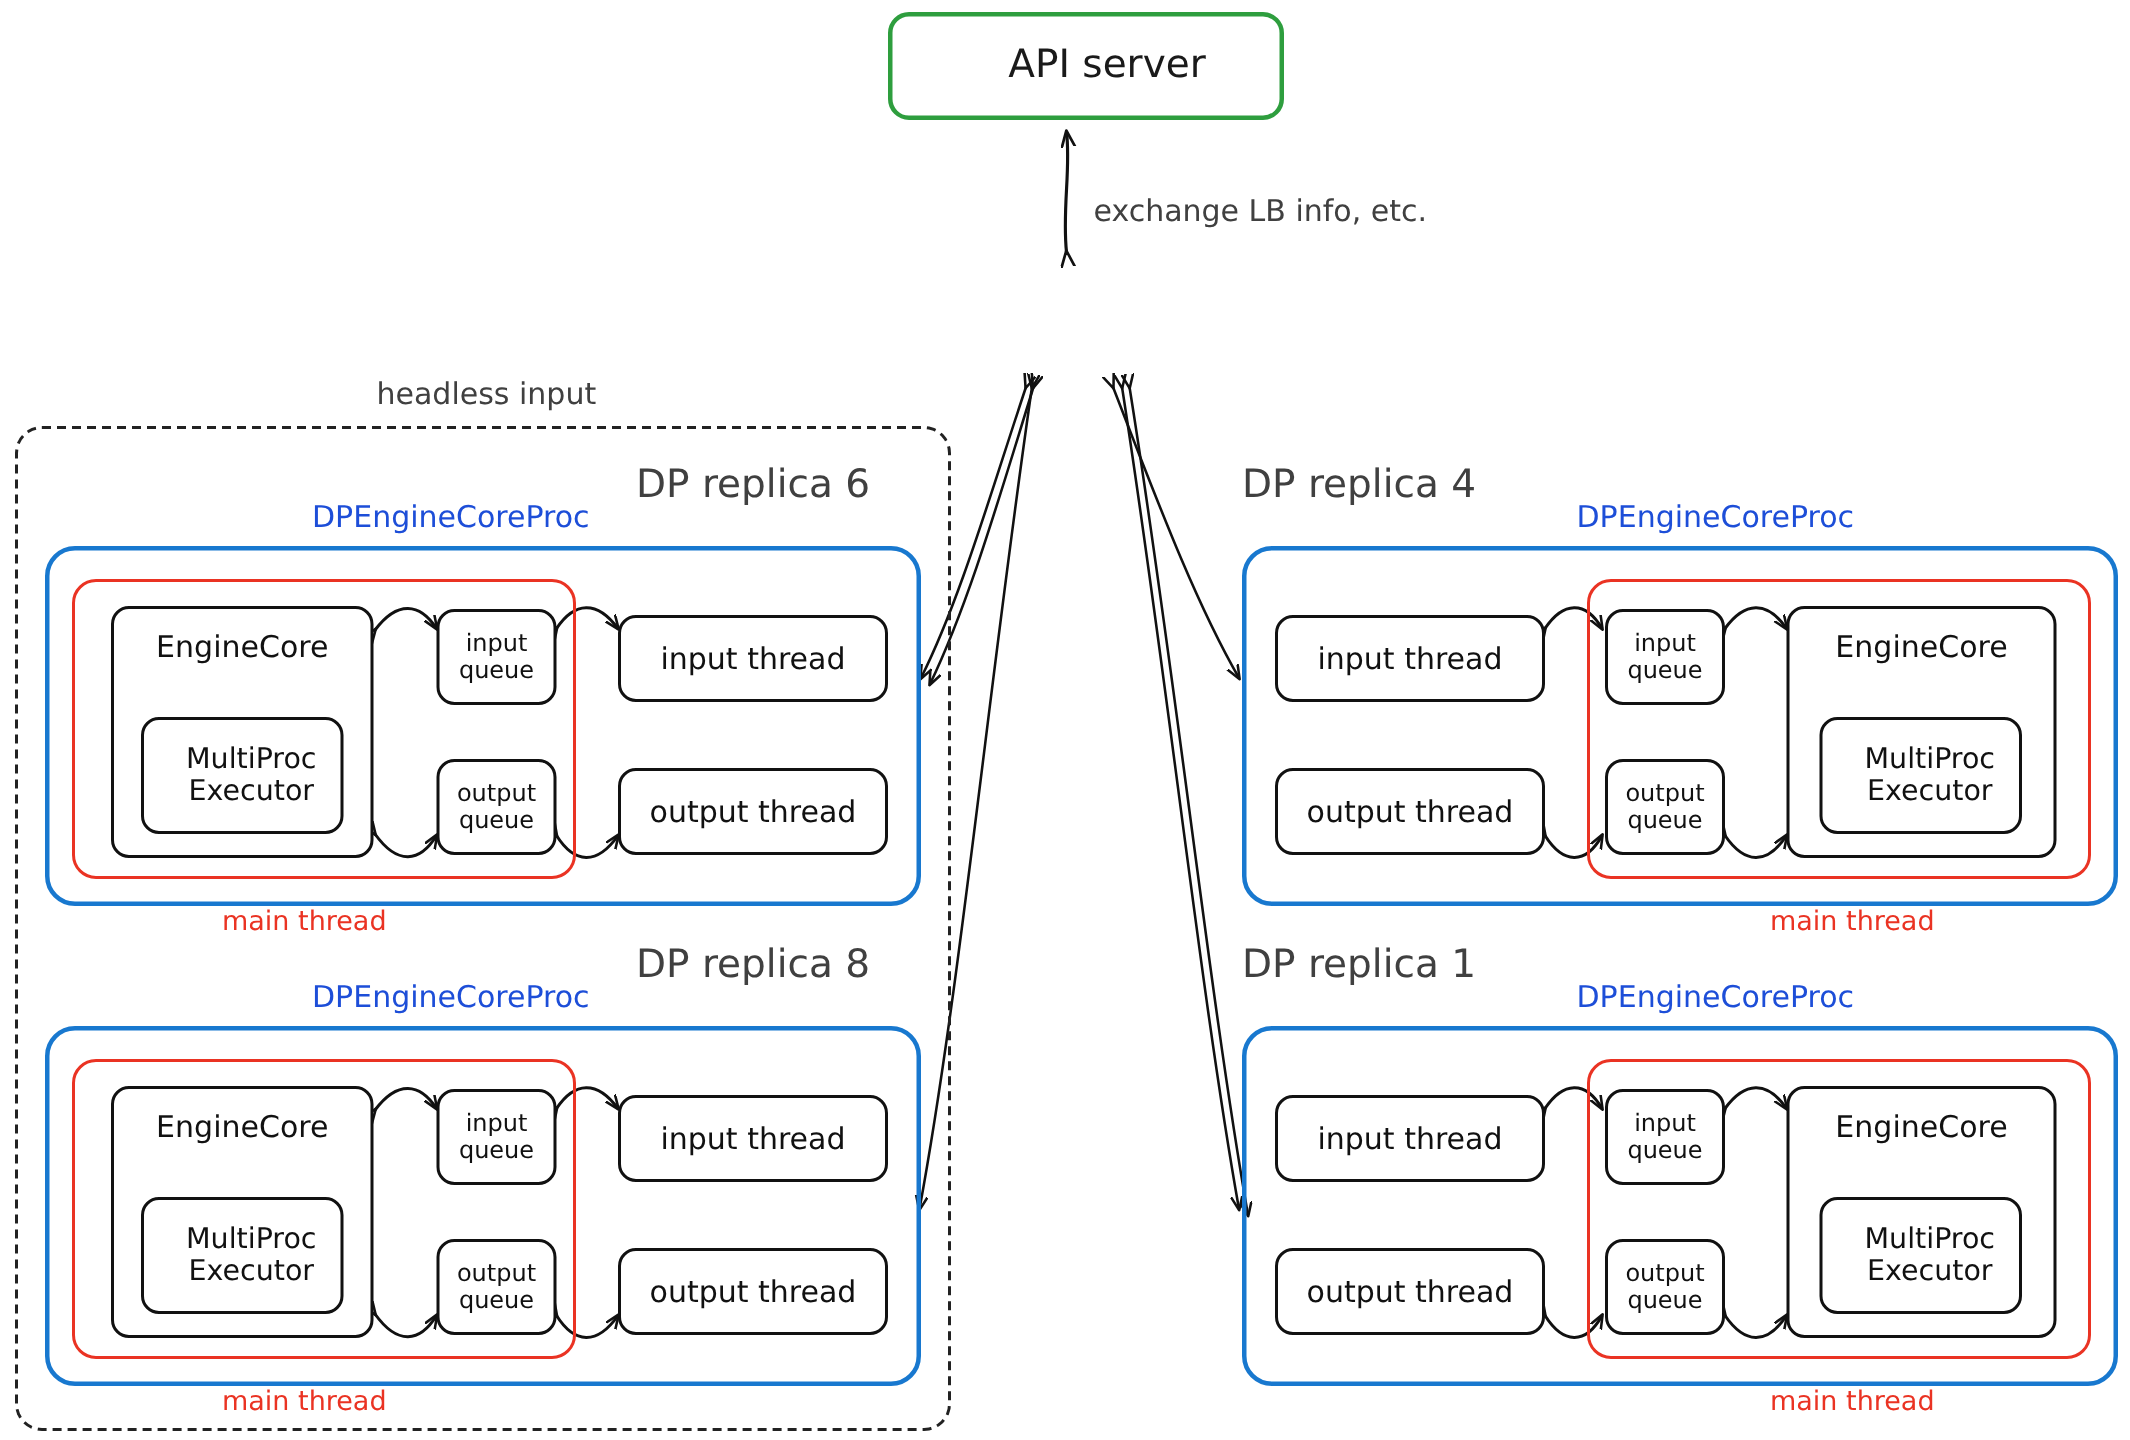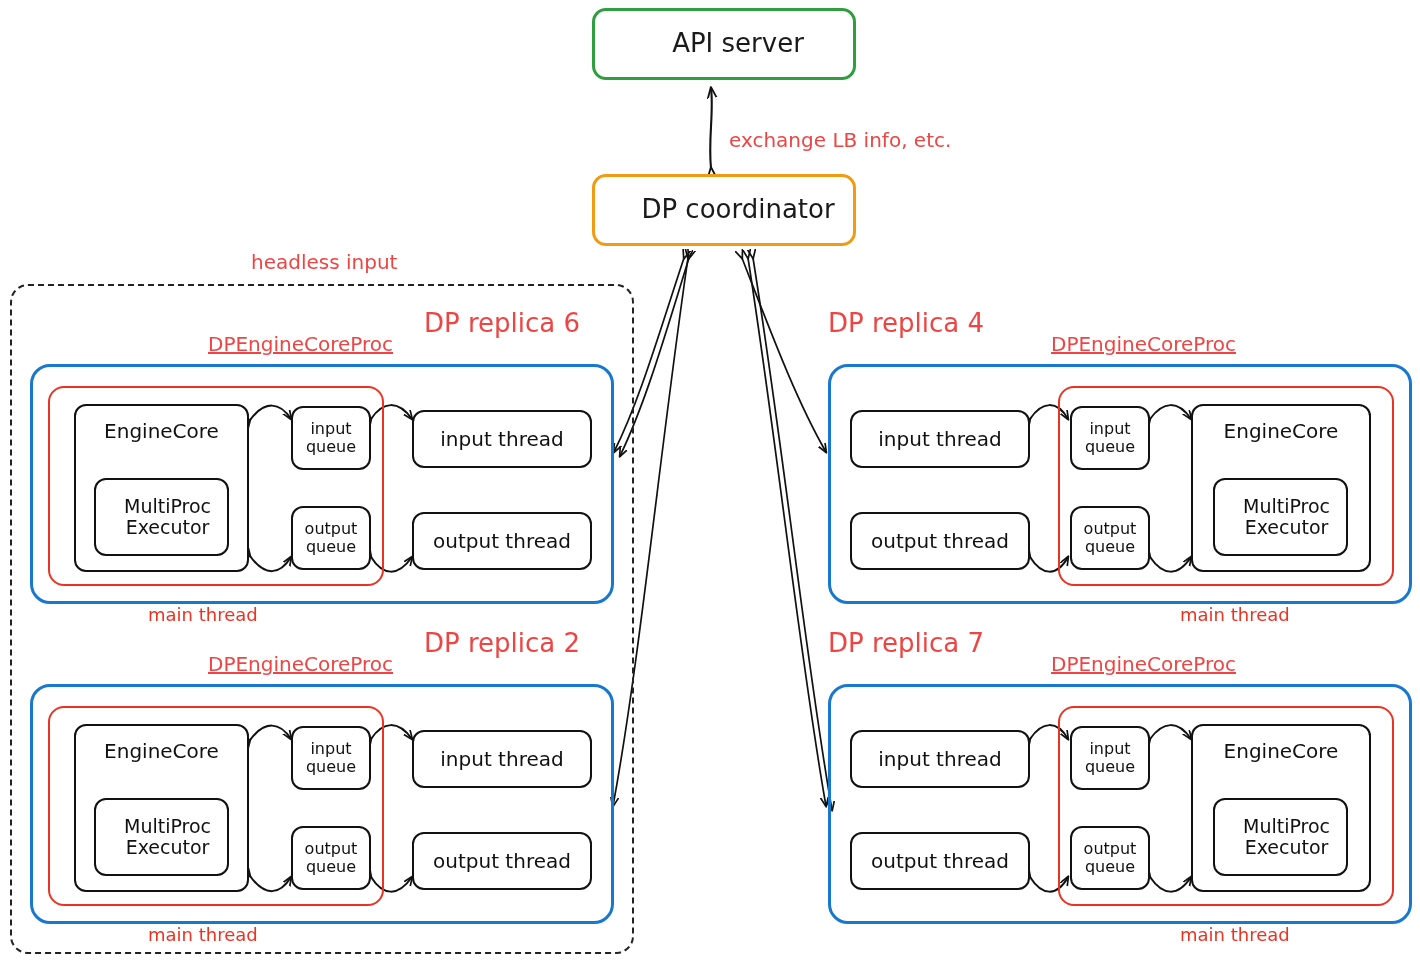--- a/index.html
+++ b/index.html
@@ -23,22 +23,22 @@
   .red-frame{border:2.5px solid #ea3323;border-radius:16px;}
 
   
   .box{border:2.5px solid #111;color:#111;}
   .box-sm{font-size:16px;}
   .box-md{font-size:20px;}
 
   .enginecore{align-items:flex-start;padding-top:14px;font-size:20px;}
   .mpe{font-size:19px;padding-left:12px;}
 
-  .t-black{color:#ef4444;}
-  .t-blue{color:#ef4444;text-decoration:underline;}
+  .t-black{color:#404040;}
+  .t-blue{color:#1d4ed8;}
   .t-red{color:#ea3323;}
 
   .l-20{font-size:20px;}
   .l-26{font-size:26px;}
   .l-18{font-size:18px;margin-top:15px;}
 
   svg.arrows{position:absolute;left:0;top:0;width:1420px;height:960px;pointer-events:none;}
 </style>
 </head>
 <body>
@@ -105,23 +105,20 @@
       <path d="M1150,877 C1163,896 1178,897 1191,877" marker-start="url(#ahs)" marker-end="url(#ahs)"></path>
     </g>
   </svg>
 
   <div class="node top-node green" style="left:592px;top:8px;width:264px;height:72px;">
     <span>API server</span>
   </div>
 
   <div class="lbl l-20 t-black" style="left:729px;top:128px;">exchange LB info, etc.</div>
 
-  <div class="node top-node orange" style="left:592px;top:174px;width:264px;height:72px;">
-    <span>DP coordinator</span>
-  </div>
 
   <div class="lbl l-20 t-black" style="left:251px;top:250px;">headless input</div>
   <div class="frame dashed-frame" style="left:10px;top:284px;width:624px;height:670px;"></div>
 
   <div class="lbl l-26 t-black" style="left:424px;top:308px;">DP replica 6</div>
   <div class="lbl l-20 t-blue" style="left:208px;top:332px;">DPEngineCoreProc</div>
 
   <div class="frame blue-frame" style="left:30px;top:364px;width:584px;height:240px;"></div>
   <div class="frame red-frame" style="left:48px;top:386px;width:336px;height:200px;"></div>
   <div class="lbl l-18 t-red" style="left:148px;top:589px;">main thread</div>
@@ -143,21 +140,21 @@
     <span>queue</span>
   </div>
 
   <div class="node box box-md" style="left:412px;top:410px;width:180px;height:58px;">
     <span>input thread</span>
   </div>
   <div class="node box box-md" style="left:412px;top:512px;width:180px;height:58px;">
     <span>output thread</span>
   </div>
 
-  <div class="lbl l-26 t-black" style="left:424px;top:628px;">DP replica 2</div>
+  <div class="lbl l-26 t-black" style="left:424px;top:628px;">DP replica 8</div>
   <div class="lbl l-20 t-blue" style="left:208px;top:652px;">DPEngineCoreProc</div>
 
   <div class="frame blue-frame" style="left:30px;top:684px;width:584px;height:240px;"></div>
   <div class="frame red-frame" style="left:48px;top:706px;width:336px;height:200px;"></div>
   <div class="lbl l-18 t-red" style="left:148px;top:909px;">main thread</div>
 
   <div class="node box enginecore" style="left:74px;top:724px;width:175px;height:168px;">
     <span>EngineCore</span>
   </div>
   <div class="node box mpe" style="left:94px;top:798px;width:135px;height:78px;flex-direction:column;">
@@ -205,21 +202,21 @@
   </div>
 
   <div class="node box enginecore" style="left:1191px;top:404px;width:180px;height:168px;">
     <span>EngineCore</span>
   </div>
   <div class="node box mpe" style="left:1213px;top:478px;width:135px;height:78px;flex-direction:column;">
     <span>MultiProc</span>
     <span>Executor</span>
   </div>
 
-  <div class="lbl l-26 t-black" style="left:828px;top:628px;">DP replica 7</div>
+  <div class="lbl l-26 t-black" style="left:828px;top:628px;">DP replica 1</div>
   <div class="lbl l-20 t-blue" style="left:1051px;top:652px;">DPEngineCoreProc</div>
 
   <div class="frame blue-frame" style="left:828px;top:684px;width:584px;height:240px;"></div>
   <div class="frame red-frame" style="left:1058px;top:706px;width:336px;height:200px;"></div>
   <div class="lbl l-18 t-red" style="left:1180px;top:909px;">main thread</div>
 
   <div class="node box box-md" style="left:850px;top:730px;width:180px;height:58px;">
     <span>input thread</span>
   </div>
   <div class="node box box-md" style="left:850px;top:832px;width:180px;height:58px;">

